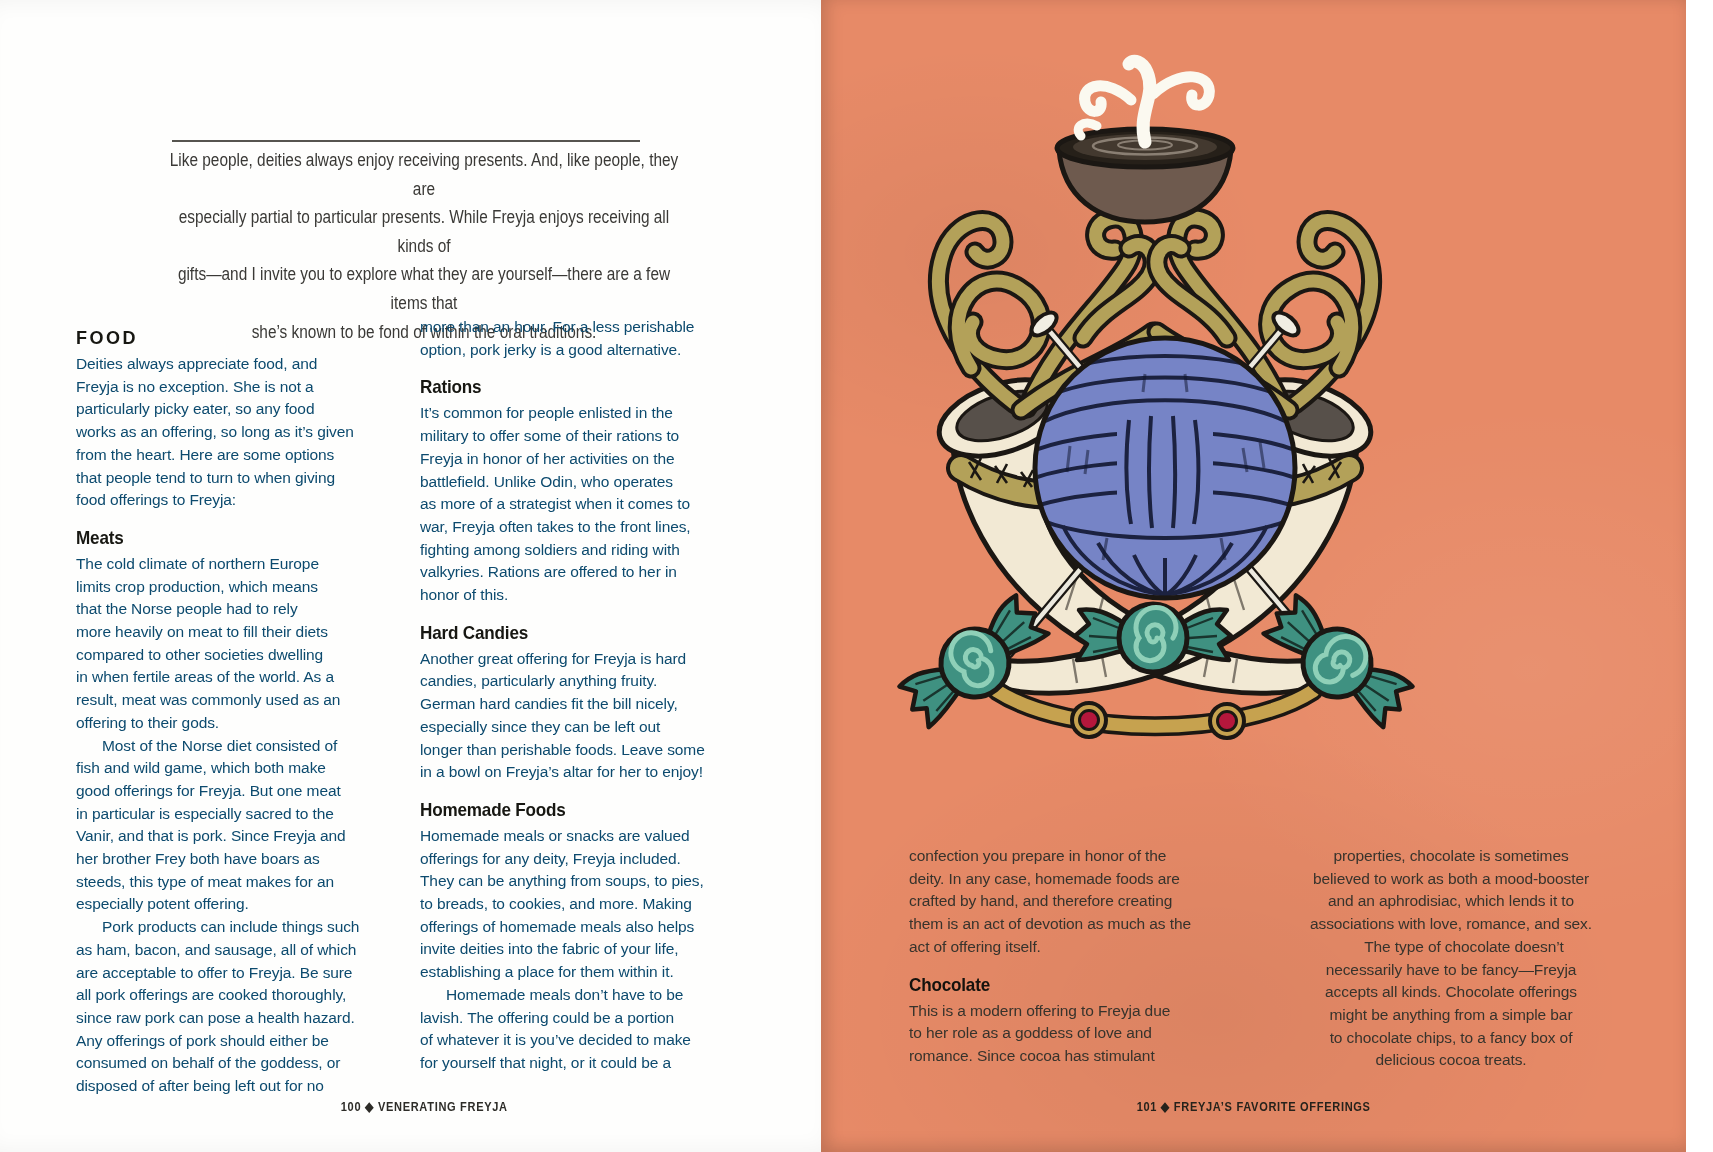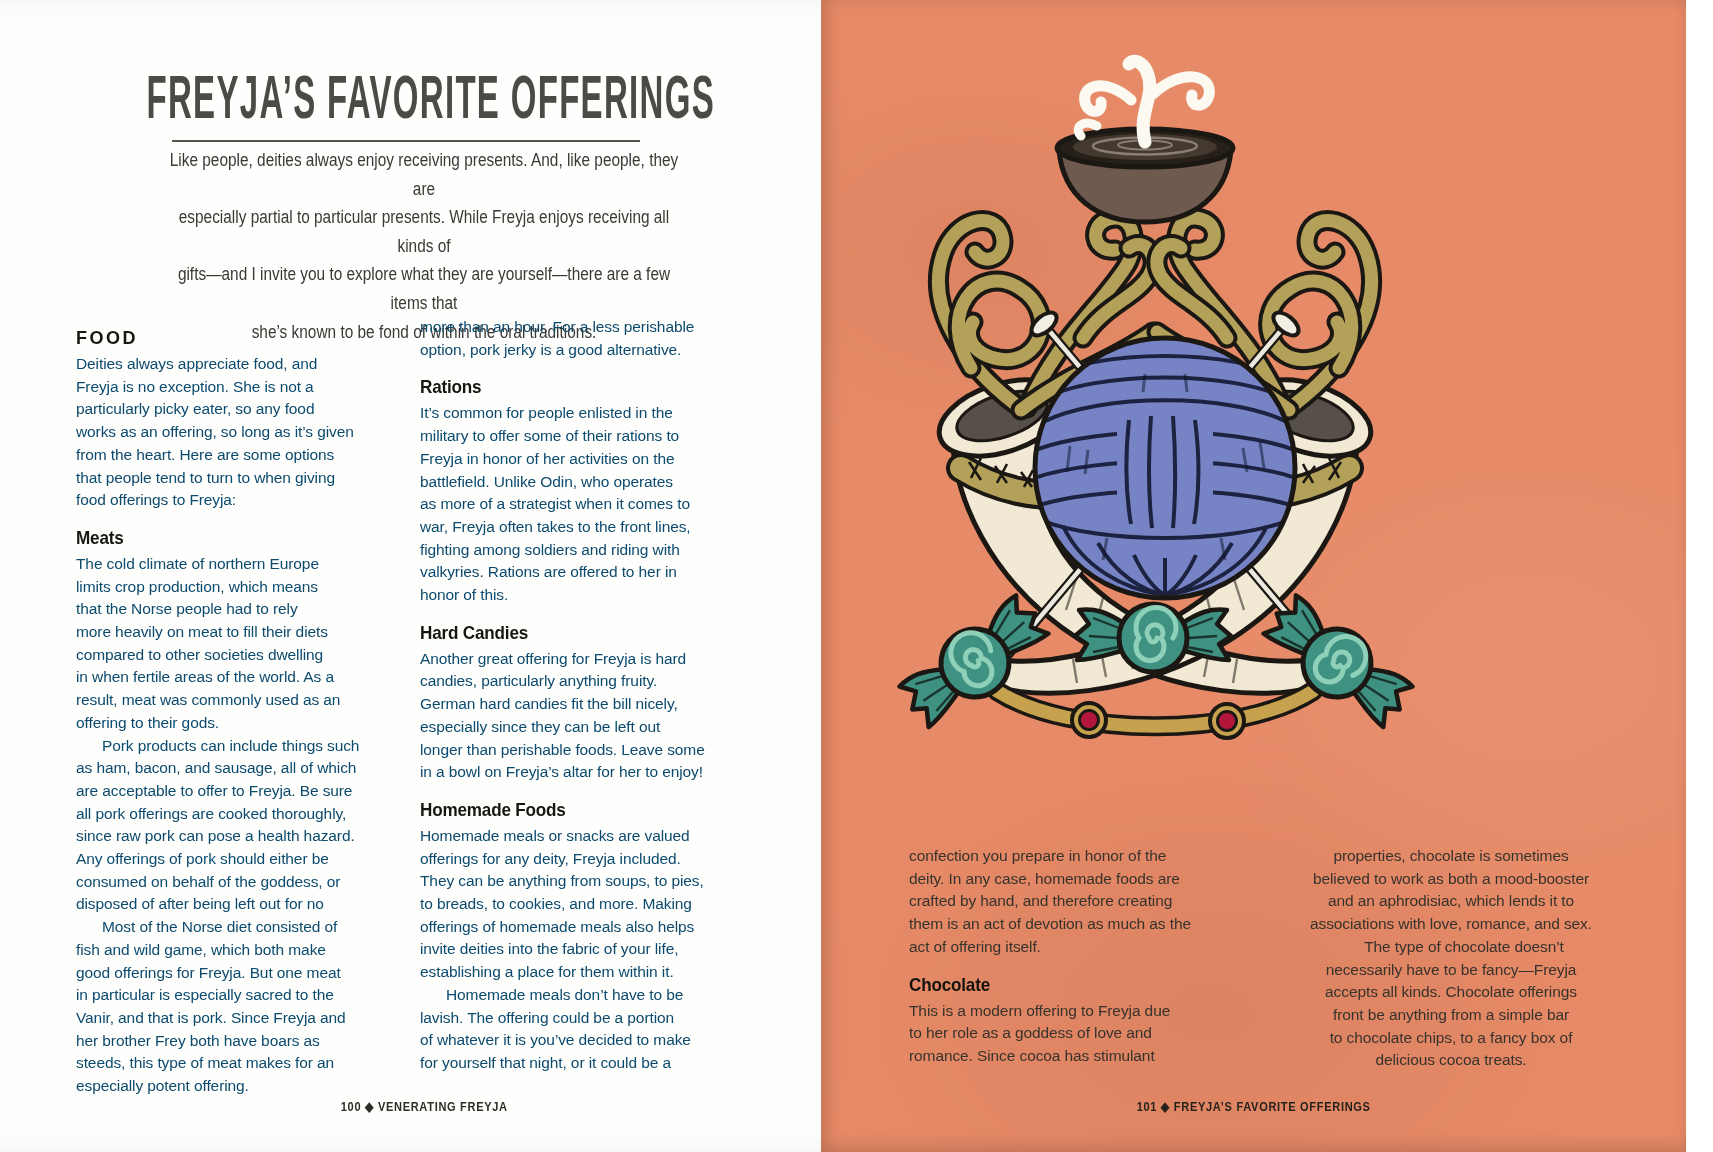--- a/index.html
+++ b/index.html
@@ -47,23 +47,20 @@
   .page-right .footer span{color:#26221b;}
 
   .emblem{position:absolute;left:24px;top:38px;}
 </style>
 </head>
 <body>
 
 <div class="spread">
 
   <section class="page page-left">
-    <div class="title-wrap">
-      <span class="title">FREYJA’S FAVORITE OFFERINGS</span>
-    </div>
     <div class="title-underline"></div>
 
     <div class="intro">
       <span>Like people, deities always enjoy receiving presents. And, like people, they are
 especially partial to particular presents. While Freyja enjoys receiving all kinds of
 gifts—and I invite you to explore what they are yourself—there are a few items that
 she’s known to be fond of within the oral traditions.</span>
     </div>
 
     <div class="col" id="col1">
@@ -77,36 +74,36 @@
 food offerings to Freyja:</p>
       <h2>Meats</h2>
       <p>The cold climate of northern Europe
 limits crop production, which means
 that the Norse people had to rely
 more heavily on meat to fill their diets
 compared to other societies dwelling
 in when fertile areas of the world. As a
 result, meat was commonly used as an
 offering to their gods.</p>
+      <p class="indent">Most of the Norse diet consisted of
+fish and wild game, which both make
+good offerings for Freyja. But one meat
+in particular is especially sacred to the
+Vanir, and that is pork. Since Freyja and
+her brother Frey both have boars as
+steeds, this type of meat makes for an
+especially potent offering.</p>
       <p class="indent">Pork products can include things such
 as ham, bacon, and sausage, all of which
 are acceptable to offer to Freyja. Be sure
 all pork offerings are cooked thoroughly,
 since raw pork can pose a health hazard.
 Any offerings of pork should either be
 consumed on behalf of the goddess, or
 disposed of after being left out for no</p>
-      <p class="indent">Most of the Norse diet consisted of
-fish and wild game, which both make
-good offerings for Freyja. But one meat
-in particular is especially sacred to the
-Vanir, and that is pork. Since Freyja and
-her brother Frey both have boars as
-steeds, this type of meat makes for an
-especially potent offering.</p>
     </div>
 
     <div class="col" id="col2">
       <p>more than an hour. For a less perishable
 option, pork jerky is a good alternative.</p>
       <h2>Rations</h2>
       <p>It’s common for people enlisted in the
 military to offer some of their rations to
 Freyja in honor of her activities on the
 battlefield. Unlike Odin, who operates
@@ -311,21 +308,21 @@
     </div>
 
     <div class="col" id="col4">
       <p>properties, chocolate is sometimes
 believed to work as both a mood-booster
 and an aphrodisiac, which lends it to
 associations with love, romance, and sex.</p>
       <p class="indent">The type of chocolate doesn’t
 necessarily have to be fancy—Freyja
 accepts all kinds. Chocolate offerings
-front be anything from a simple bar
+might be anything from a simple bar
 to chocolate chips, to a fancy box of
 delicious cocoa treats.</p>
     </div>
 
     <div class="footer">
       <span>101 ◆ FREYJA’S FAVORITE OFFERINGS</span>
     </div>
   </section>
 </div>
 

